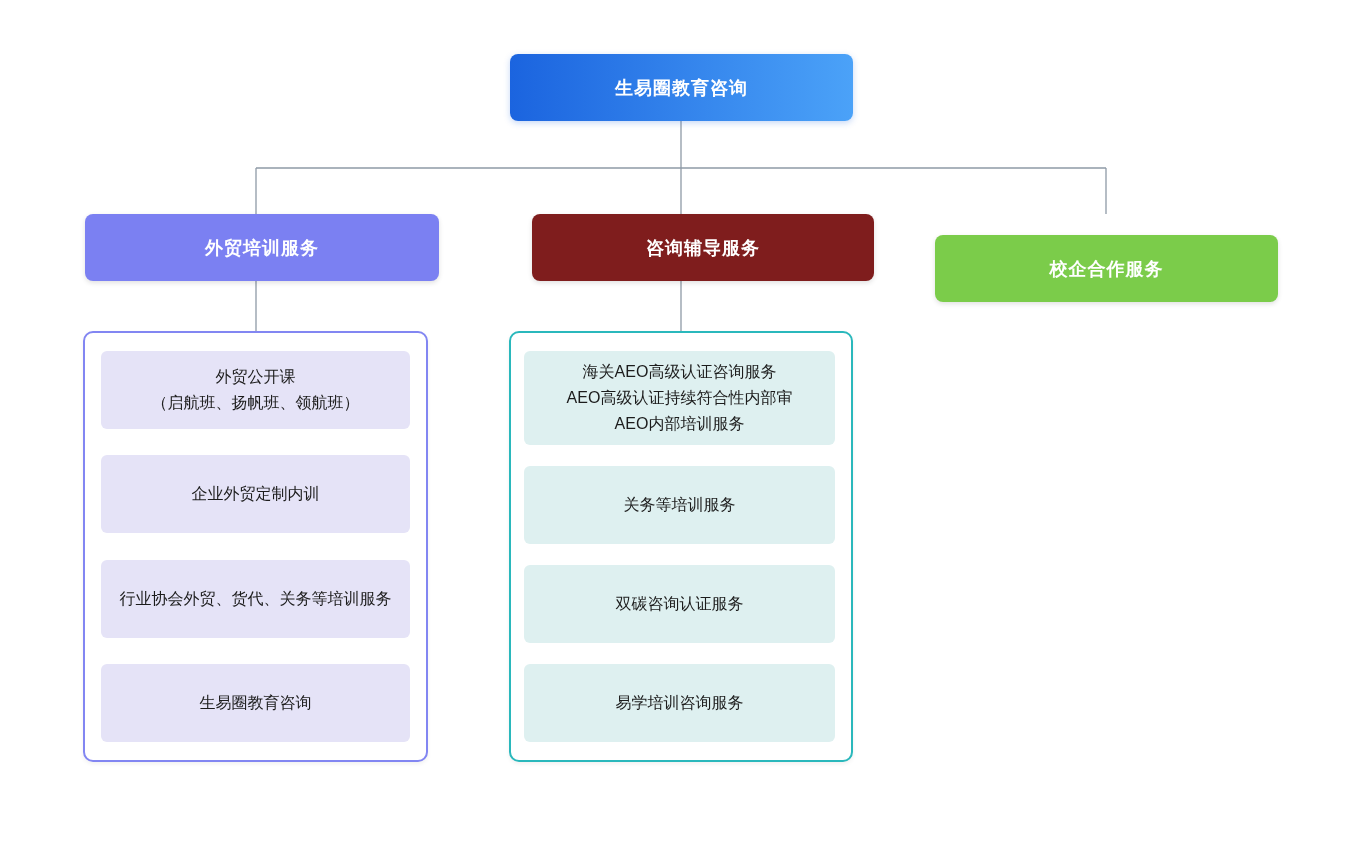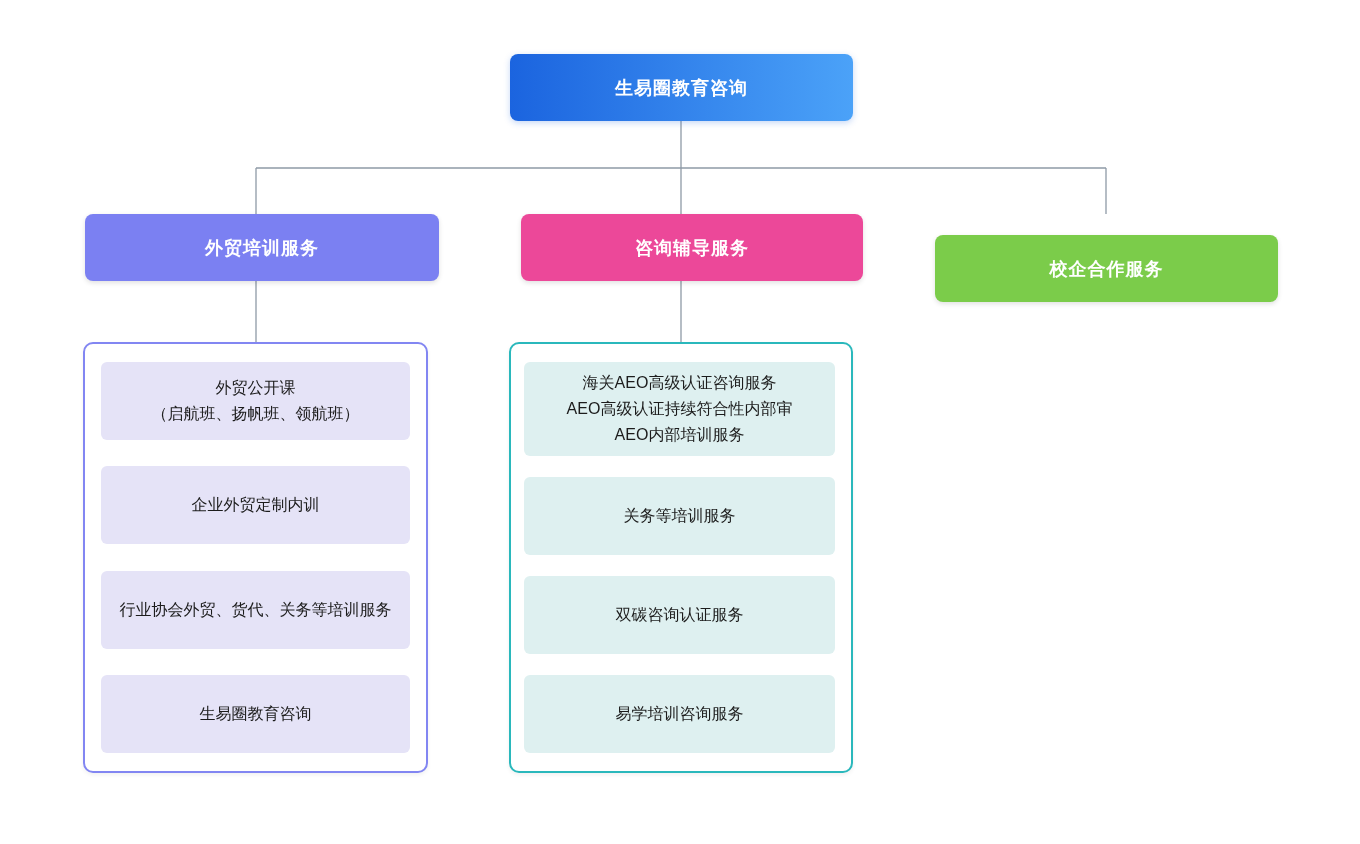--- a/index.html
+++ b/index.html
@@ -28,25 +28,25 @@
     font-size: 18px;
     letter-spacing: 1px;
   }
   .root-node {
     left: 510px; top: 54px; width: 343px; height: 67px;
     background: linear-gradient(90deg, #1b64df 0%, #4ba2f8 100%);
     box-shadow: 0 2px 6px rgba(27, 100, 223, 0.25);
   }
   .branch-header { height: 67px; top: 214px; box-shadow: 0 2px 5px rgba(0,0,0,0.12); }
   .branch-header.b1 { left: 85px;  width: 354px; background: #7b80f2; }
-  .branch-header.b2 { left: 521px; width: 342px; background: #ec4899; }
+  .branch-header.b2 { left: 532px; width: 342px; background: #7f1d1d; }
   .branch-header.b3 { left: 935px; width: 343px; background: #7bcc4a; margin-top: 21px; }
 
   .branch-container {
-    position: absolute; top: 342px; height: 431px;
+    position: absolute; top: 331px; height: 431px;
     background: #ffffff;
     border-radius: 10px;
     border: 2px solid transparent;
     padding: 18px 16px;
     display: flex; flex-direction: column; justify-content: space-between;
     box-shadow: 0 2px 4px rgba(0,0,0,0.06);
   }
   .branch-container.c1 { left: 83px;  width: 345px; border-color: #8286f2; }
   .branch-container.c2 { left: 509px; width: 344px; border-color: #2ab8bc; padding-left: 13px; }
   .branch-container.c3 { left: 934px; width: 344px; border-color: #7bcc4a; }

